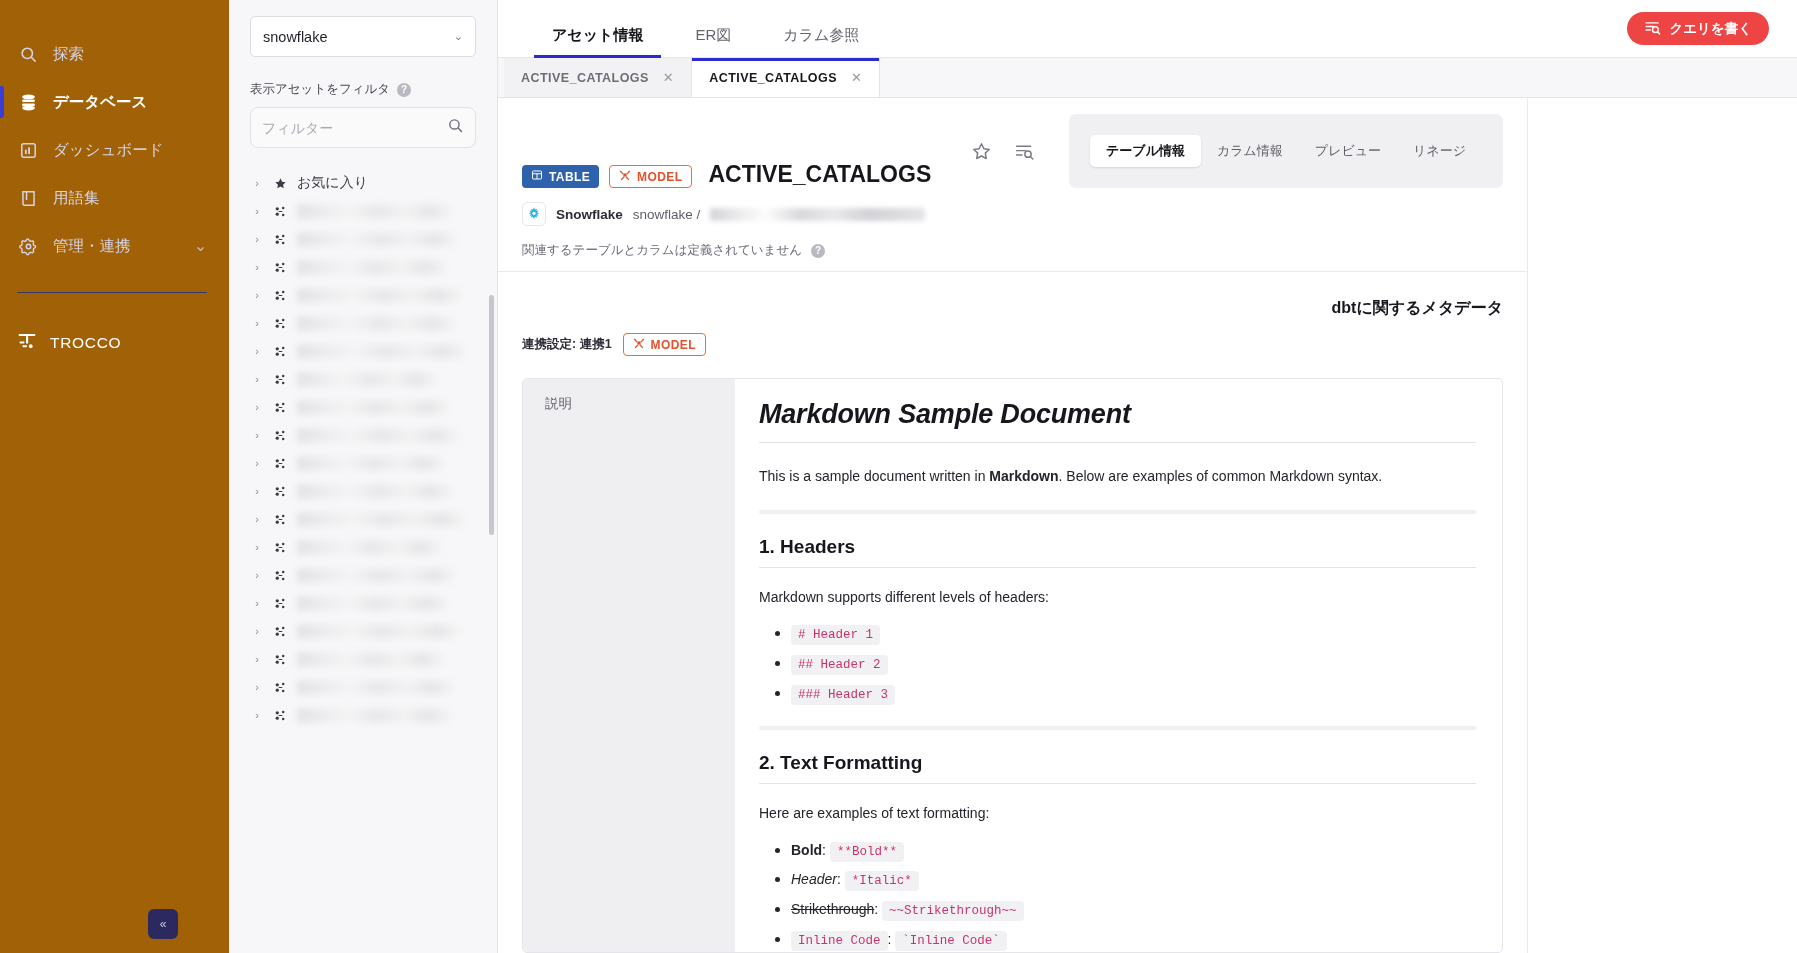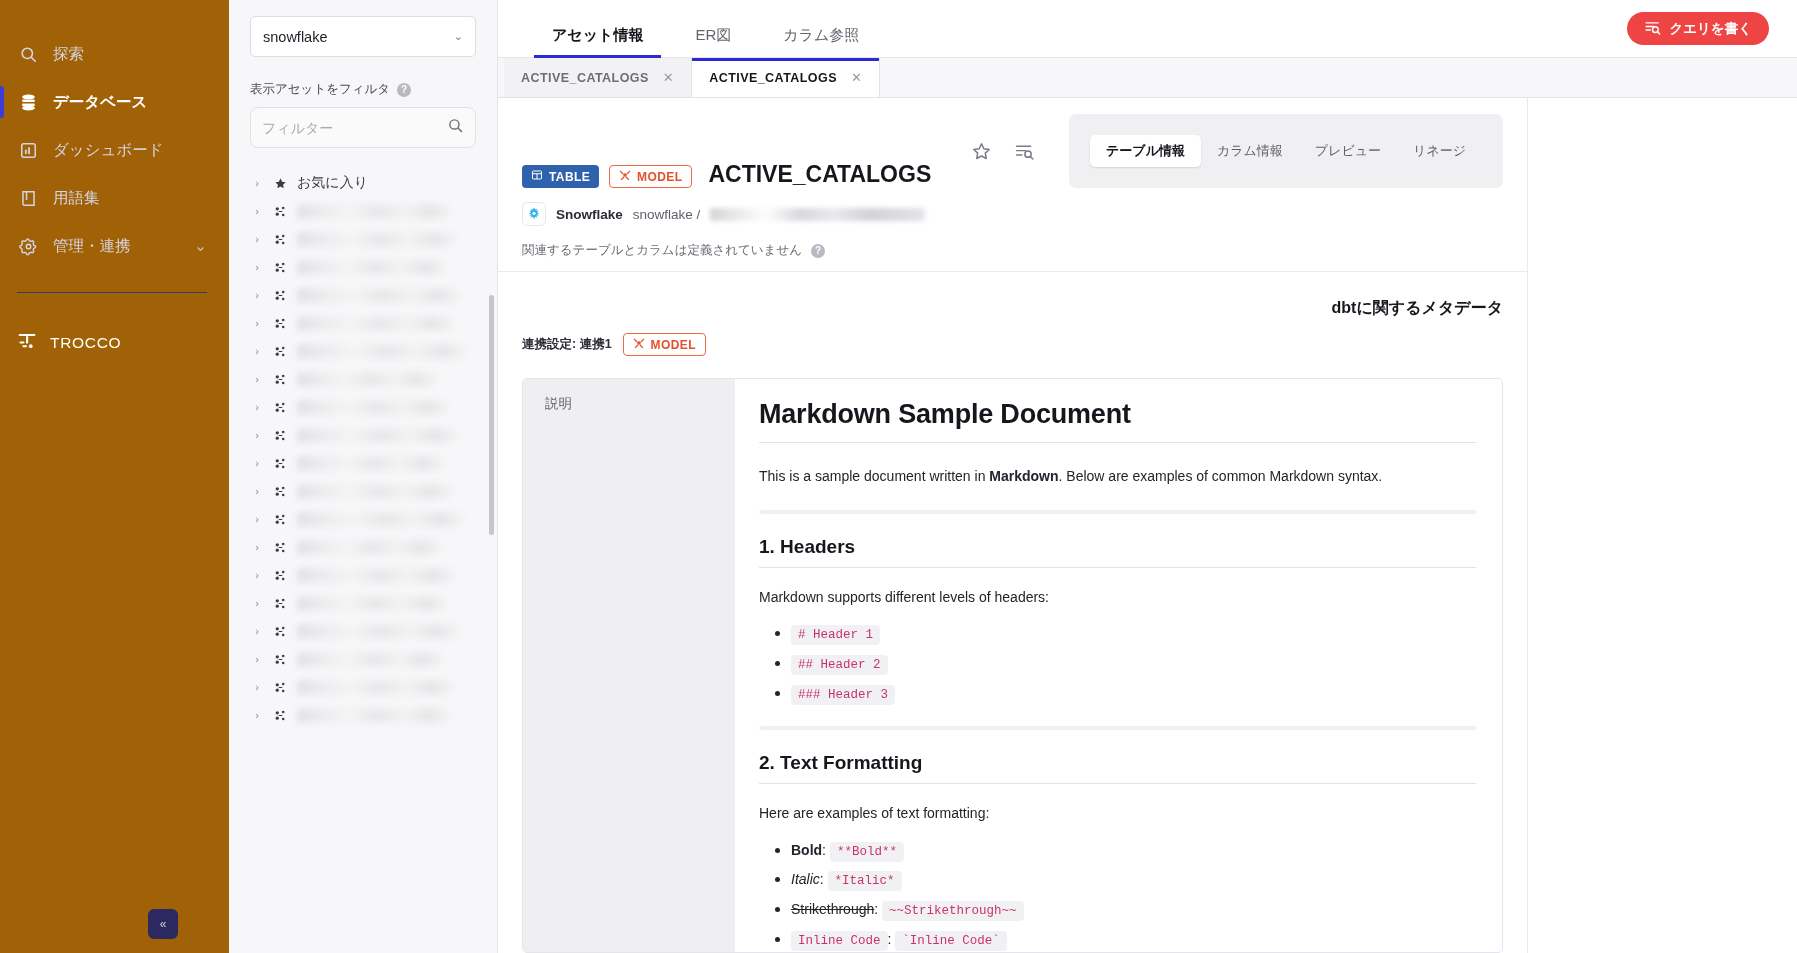--- a/index.html
+++ b/index.html
@@ -199,21 +199,21 @@
     border: 1px solid #e4e4e9; border-radius: 5px; overflow: hidden;
     background:#fff;
   }
   .desc-side {
     width: 212px; flex:0 0 212px; background:#efeff1; padding: 16px 0 0 22px;
     font-size: 13.5px; color:#63636e;
   }
   .desc-body { flex:1; padding: 20px 26px 22px 24px; min-width:0; }
 
   .md h1 { font-size: 27px; font-weight:700; color:#16161d; padding-bottom: 12px;
-           border-bottom:1px solid #e2e2e7; letter-spacing:-.2px; }
+           border-bottom:1px solid #e2e2e7; letter-spacing:-.2px;font-style:italic; }
   .md h2 { font-size: 19px; font-weight:700; color:#16161d; padding-bottom: 9px;
            border-bottom:1px solid #e2e2e7; margin-top: 4px; }
   .md p { font-size: 14px; color:#24242c; line-height: 1.65; }
   .md .sp-lg { height: 22px; }
   .md .sp-md { height: 18px; }
   .md .rule { height: 4px; background:#f0f0f3; border-radius:2px; margin: 22px 0; }
   .md ul { list-style: none; margin: 14px 0 0 16px; }
   .md li { font-size: 14px; color:#24242c; line-height: 1.5; margin-bottom: 8px;
            position: relative; padding-left: 16px; }
   .md li::before {
@@ -749,21 +749,21 @@
                 <li><code class="inline"># Header 1</code></li>
                 <li><code class="inline">## Header 2</code></li>
                 <li><code class="inline">### Header 3</code></li>
               </ul>
             <div class="rule"></div>
             <h2>2. Text Formatting</h2>
             <div class="sp-md"></div>
             <p>Here are examples of text formatting:</p>
             <ul id="section2-list">
                 <li><b>Bold</b><span>: </span><code class="inline">**Bold**</code></li>
-                <li><i>Italic</i><span>: </span><code class="inline">*Italic*</code></li>
+                <li><i>Header</i><span>: </span><code class="inline">*Italic*</code></li>
                 <li><s>Strikethrough</s><span>: </span><code class="inline">~~Strikethrough~~</code></li>
                 <li><code class="inline">Inline Code</code><span>: </span><code class="inline">`Inline Code`</code></li>
               </ul>
             <div class="rule"></div>
           </div>
         </div>
 
       </div>
       <div class="content-right"></div>
     </div>

